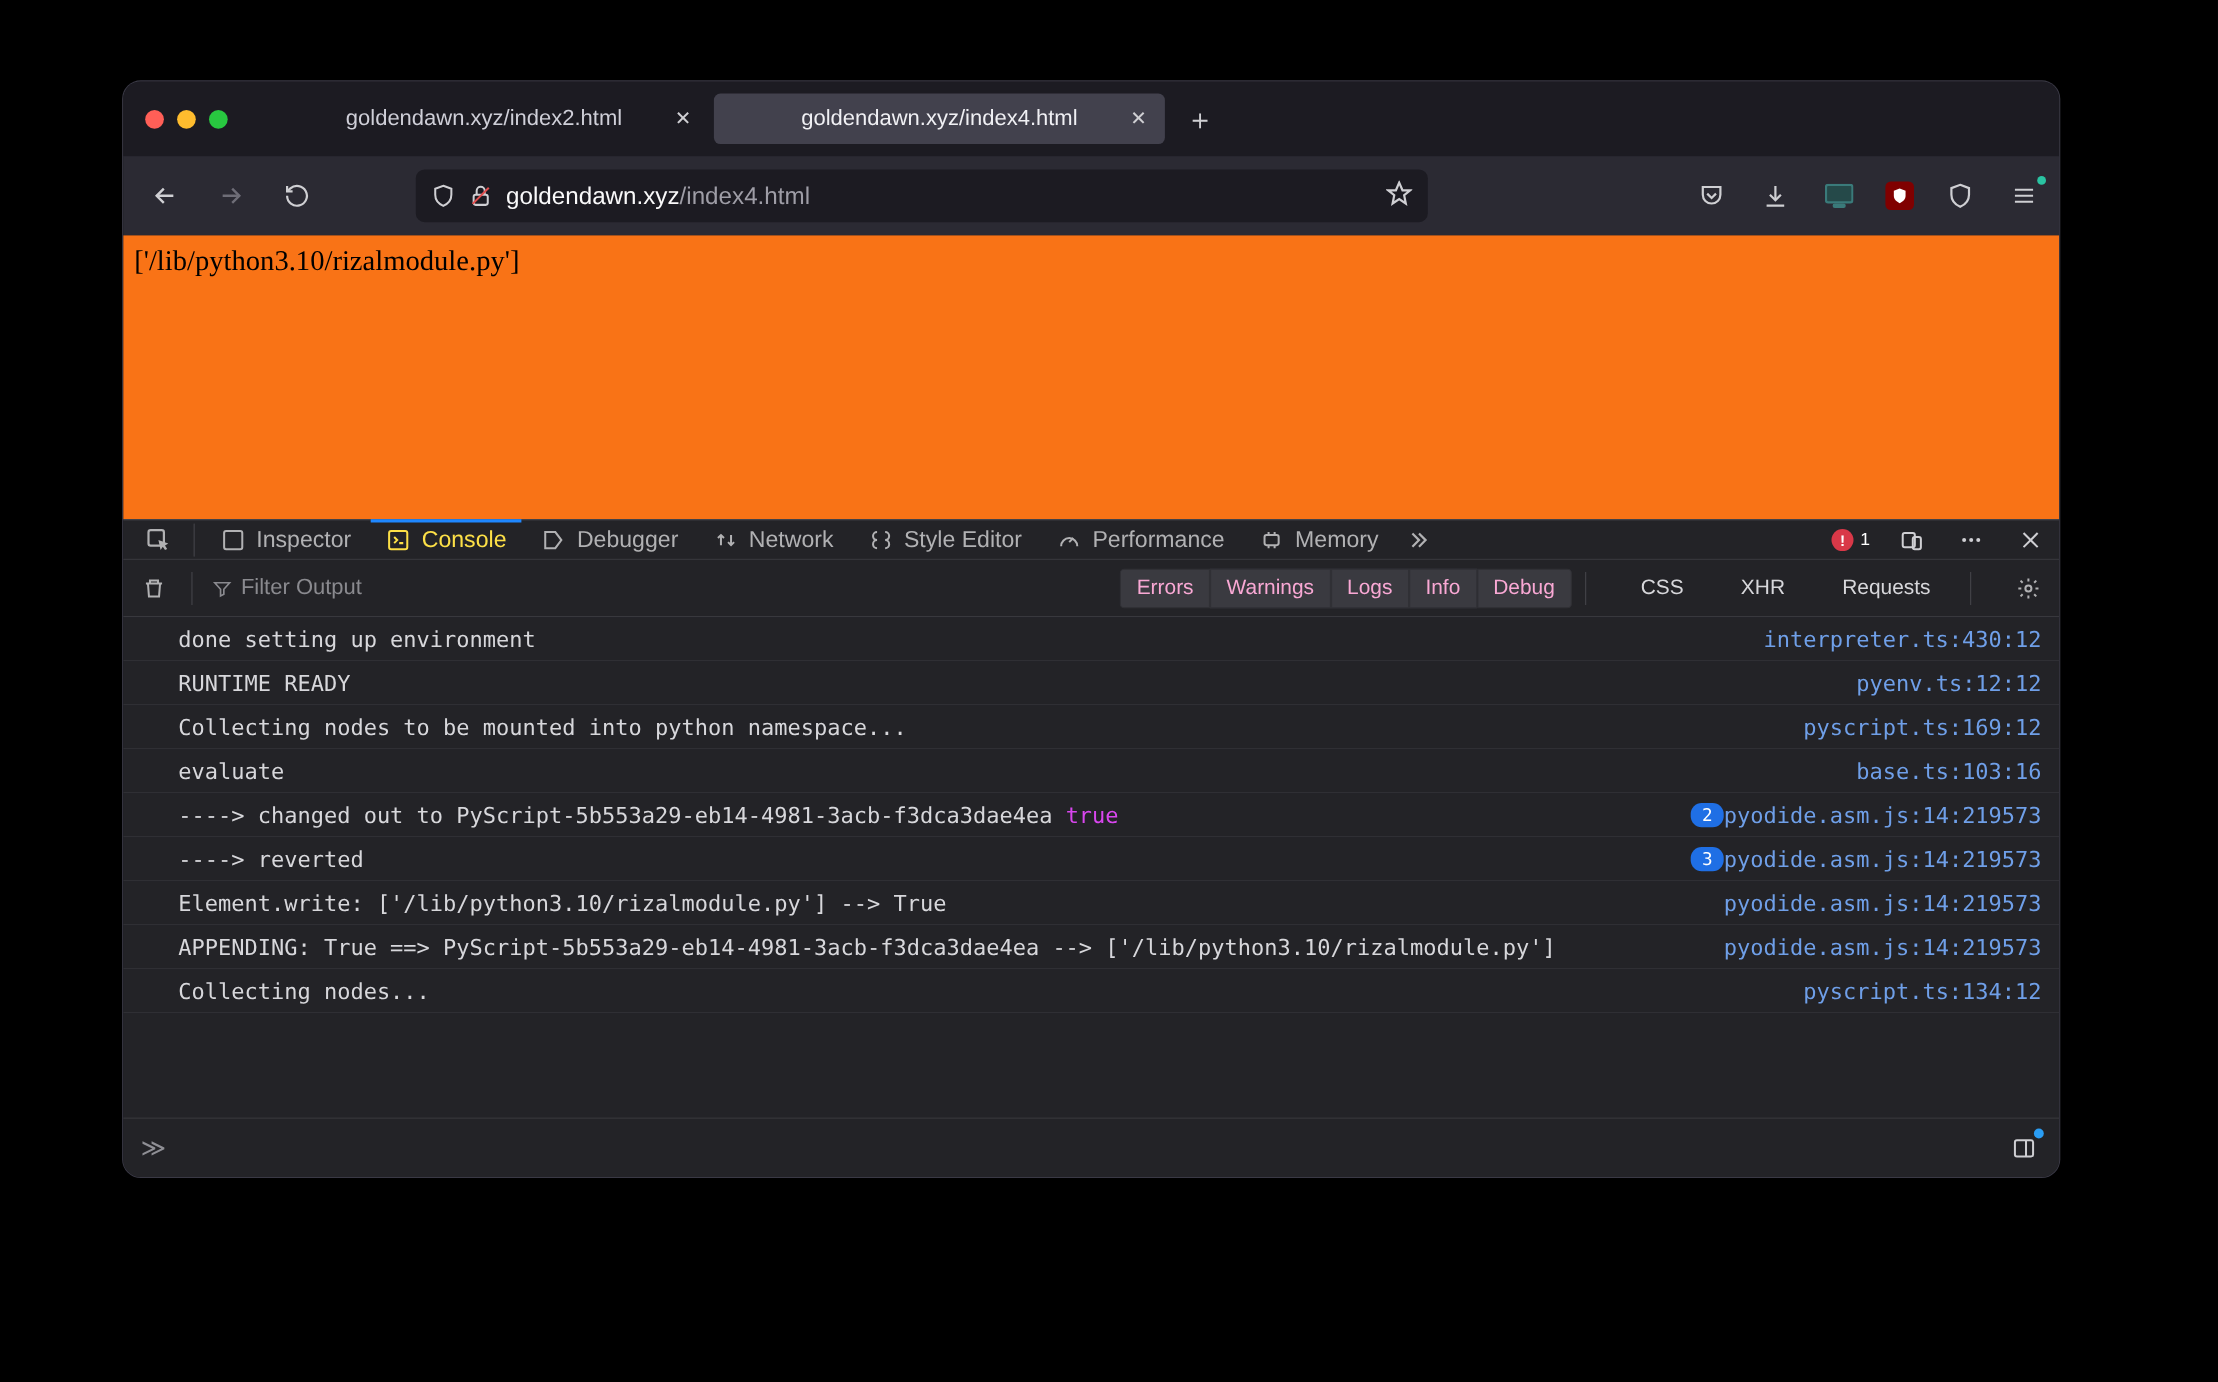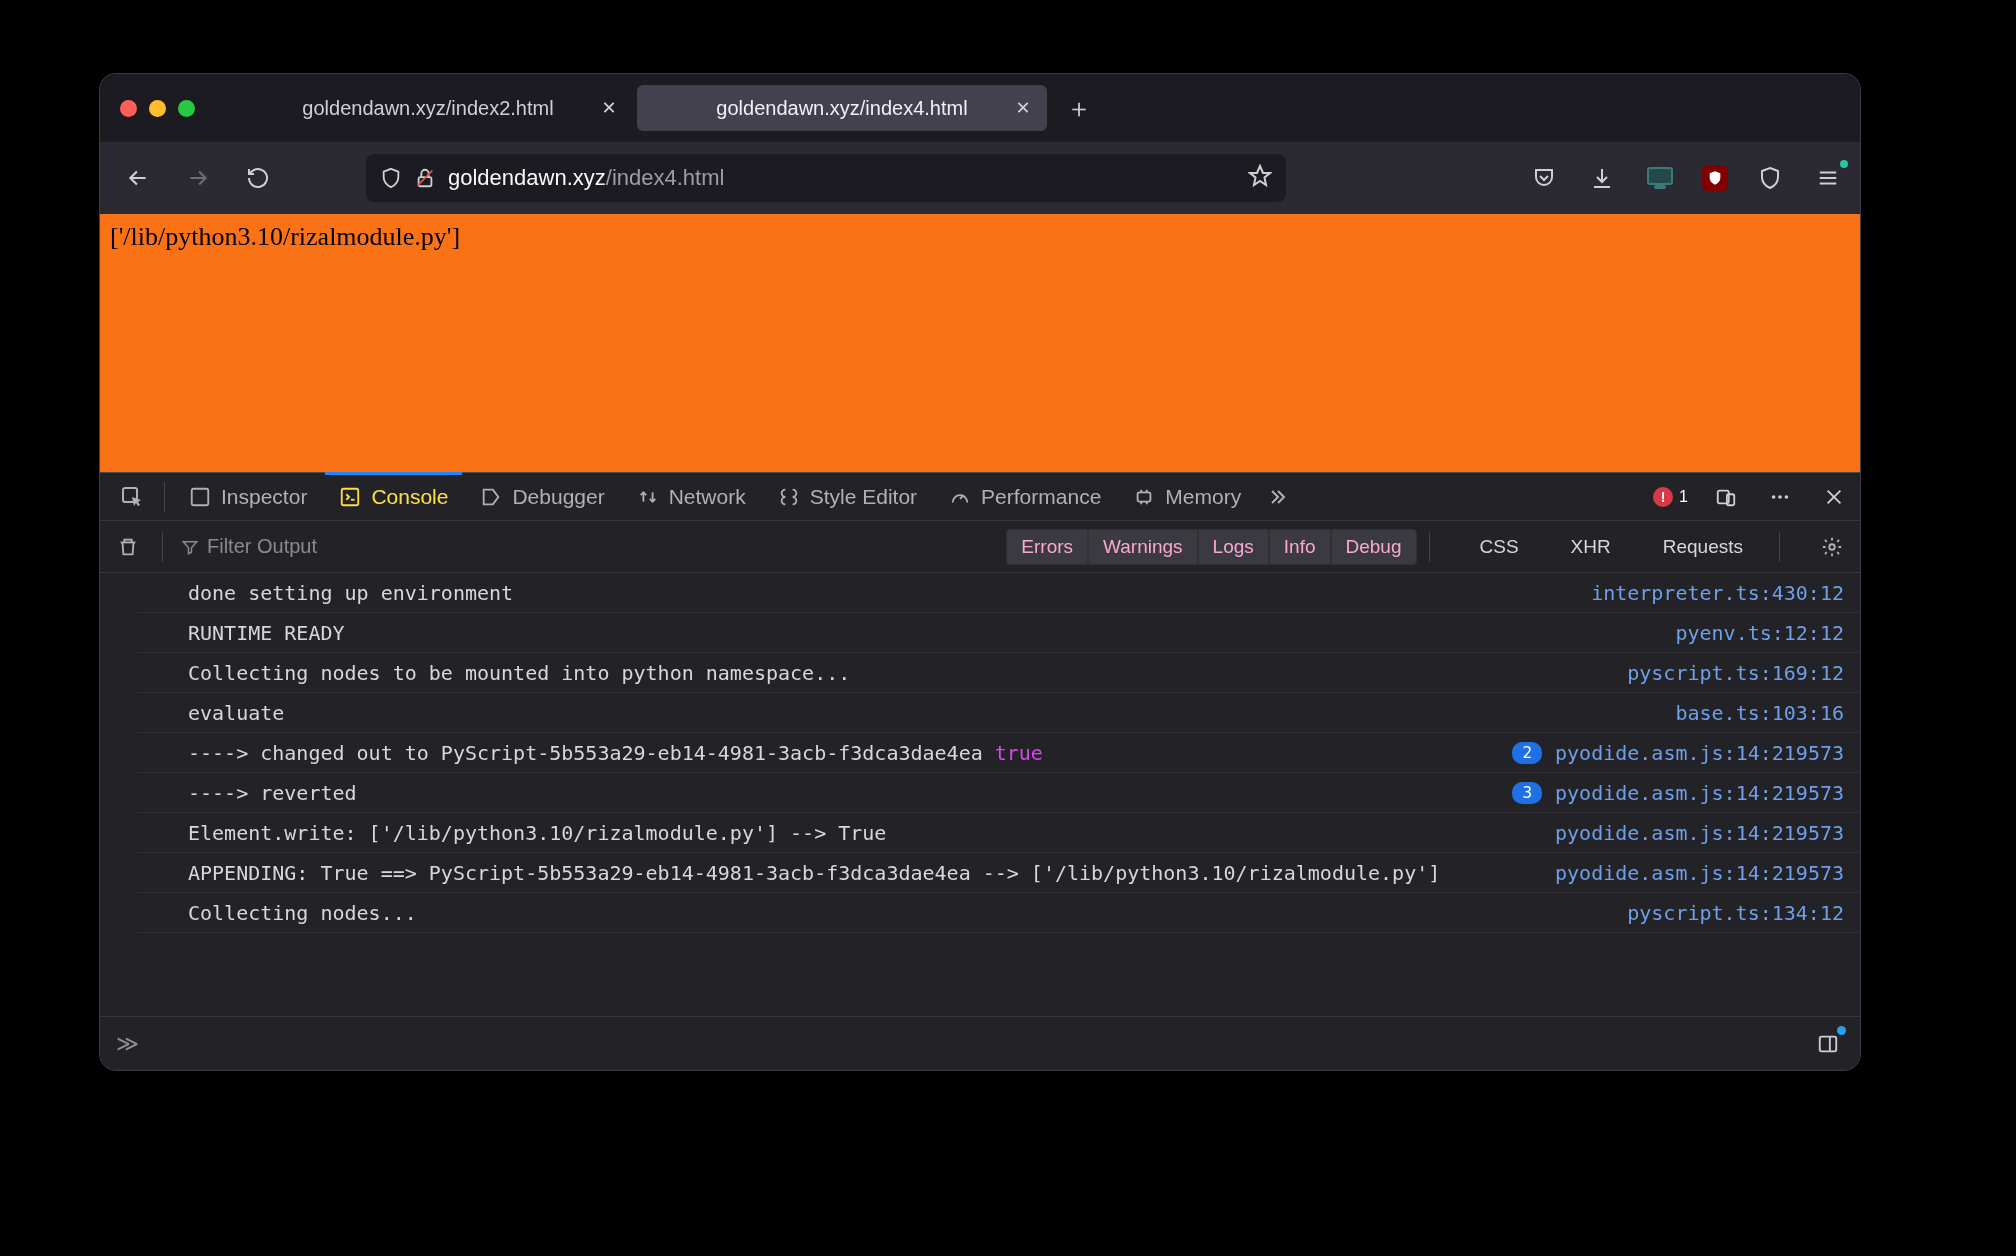--- a/index.html
+++ b/index.html
@@ -5,21 +5,21 @@
   * { box-sizing: border-box; margin: 0; padding: 0; }
   html, body {
     width: 2016px; height: 1256px;
     background: #000;
     font-family: -apple-system, BlinkMacSystemFont, "Segoe UI", sans-serif;
     color: #ddd;
     overflow: hidden;
   }
   .window {
     position: absolute;
-    left: 100px; top: 74px;
+    left: 112px; top: 74px;
     width: 1760px; height: 996px;
     background: #1c1b22;
     border-radius: 16px;
     overflow: hidden;
     box-shadow: 0 0 0 1px #3a3945;
     display: flex; flex-direction: column;
   }
   
   .tabbar {
     height: 68px;
@@ -75,21 +75,21 @@
   .rightbtns { margin-left:auto; display:flex; align-items:center; gap:26px; }
   .iconbtn { width:32px; height:32px; display:flex; align-items:center; justify-content:center; color:#cfcfd3; }
   .ublock { width:26px;height:26px;background:#800000;border-radius:5px;display:flex;align-items:center;justify-content:center;}
   .hamburger{position:relative;}
   .hamburger::after{content:"";position:absolute;top:-2px;right:-4px;width:8px;height:8px;background:#2ac3a2;border-radius:50%;}
   
   .page { background:#f97316; height:258px; color:#000; font-size:26px; padding:8px 10px; font-family: ui-serif, "Times New Roman", serif;}
   
   .devtools { flex:1; display:flex; flex-direction:column; background:#232327; border-top:1px solid #4a4a52;}
   .dt-tabs {
-    height:48px; display:flex; align-items:center; padding:0 10px; gap:4px;
+    height:36px; display:flex; align-items:center; padding:0 10px; gap:4px;
     border-bottom:1px solid #38383d; position:relative;
   }
   .dt-pick   { padding:0 10px; color:#b1b1b3;}
   .dt-tab {
     display:flex; align-items:center; gap:10px; padding:0 14px; height:100%;
     color:#b1b1b3; font-size:21px; position:relative;
   }
   .dt-tab.active { color:#fde047; }
   .dt-tab.active::before{
     content:""; position:absolute; top:-1px; left:0; right:0; height:3px; background:#1f87ff;
@@ -110,21 +110,21 @@
   .filter input::placeholder{color:#8a8a8f;}
   .toggles{margin-left:auto;display:flex;align-items:center;gap:0;}
   .tg{padding:6px 14px;font-size:19px;color:#f9a8d4;background:#3a3a40;border:1px solid #303035;}
   .tg:first-child{border-radius:4px 0 0 4px;}
   .tglone{padding:6px 14px;font-size:19px;color:#d7d7db;margin-left:24px;}
   .gear{margin-left:14px;color:#b1b1b3;}
   
   .con-body{flex:1;overflow:hidden;font-family:ui-monospace,SFMono-Regular,Menlo,monospace;font-size:20px;}
   .row{
     display:flex;align-items:center;min-height:40px;padding:5px 16px 5px 50px;
-    border-bottom:1px solid #2f2f34;color:#d7d7db;gap:13px;margin-left:38px;
+    border-bottom:1px solid #2f2f34;color:#d7d7db;gap:0;
   }
   .row .msg{flex:1;white-space:pre;}
   .row .src{color:#6f9fe8;white-space:nowrap;}
   .row .badgecount{
     background:#1f6fe5;color:#fff;border-radius:10px;padding:0 10px;font-size:16px;
     min-width:26px;text-align:center;line-height:22px;
   }
   .truelit{color:#d946ef;}
   .con-input{
     height:54px;border-top:1px solid #38383d;display:flex;align-items:center;

